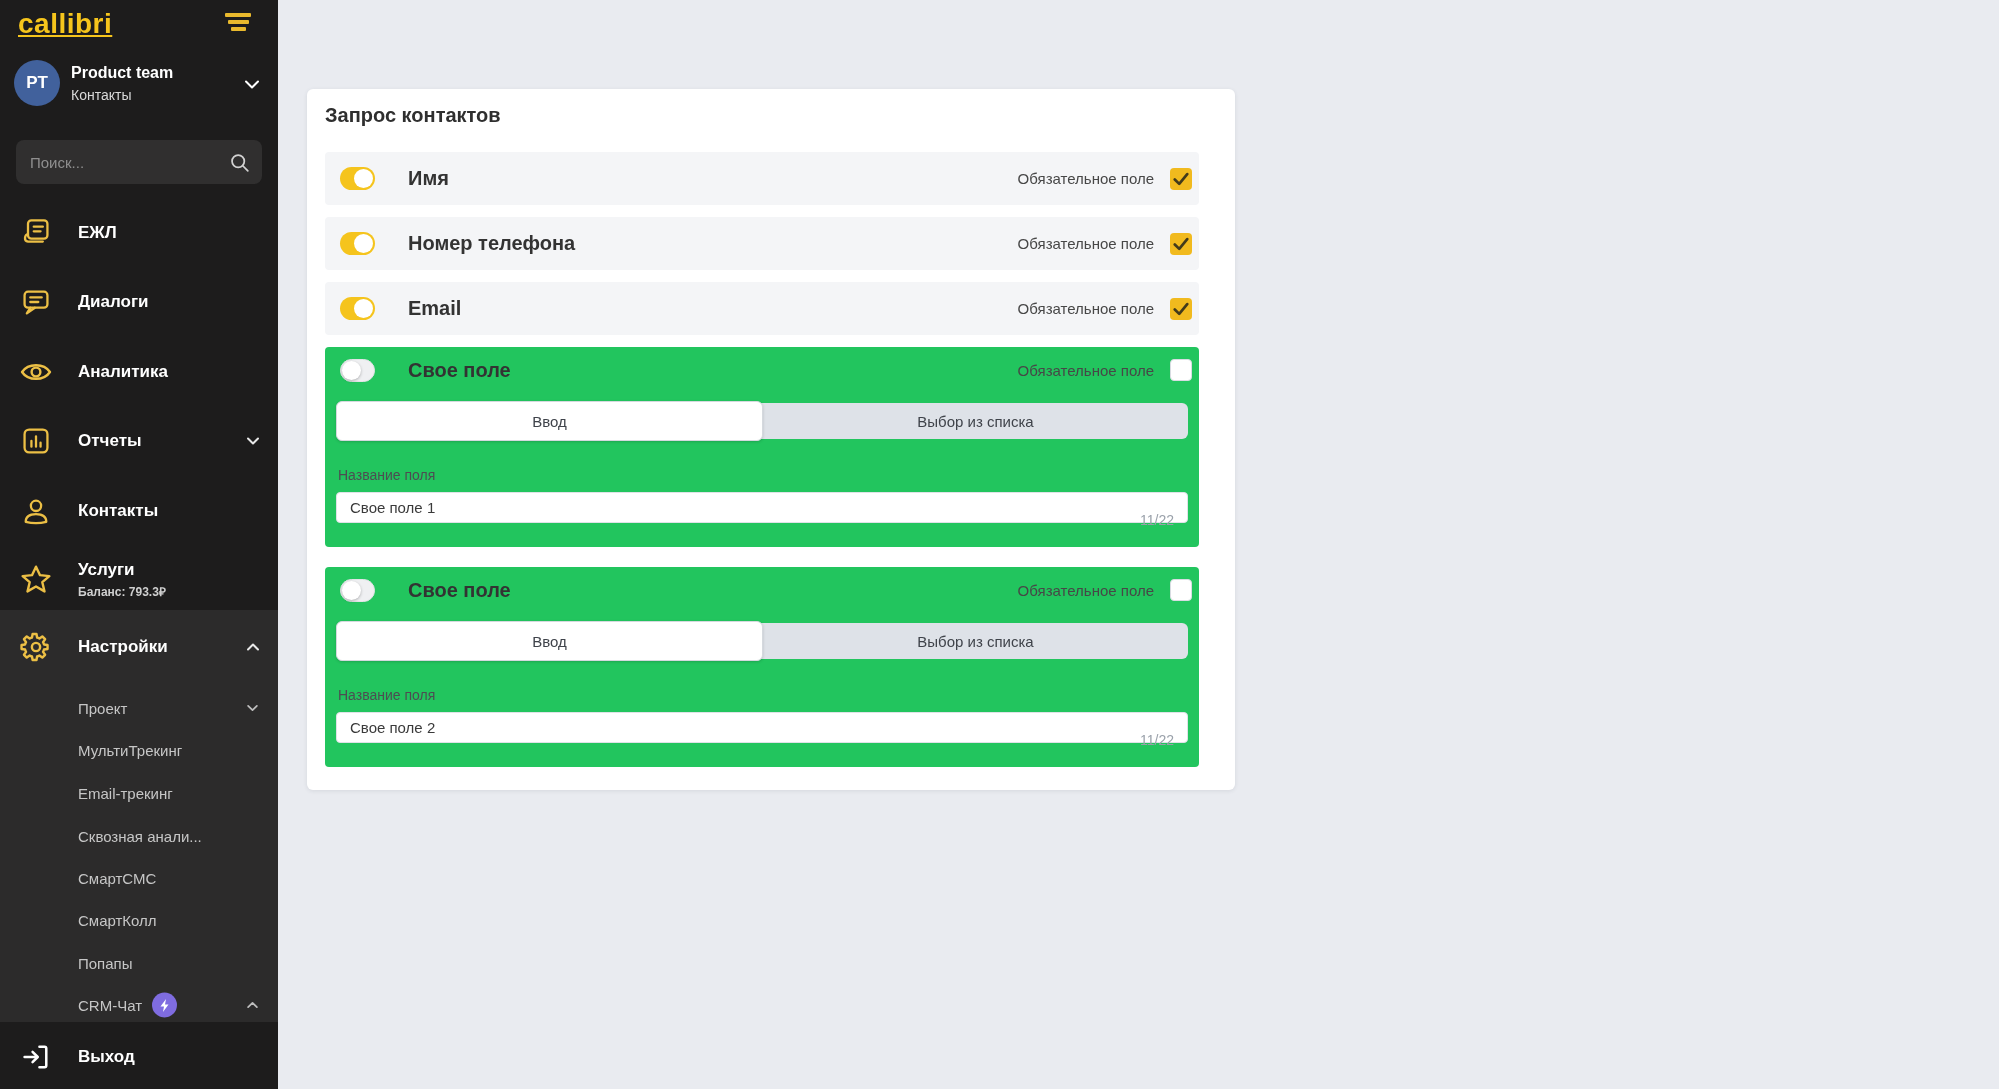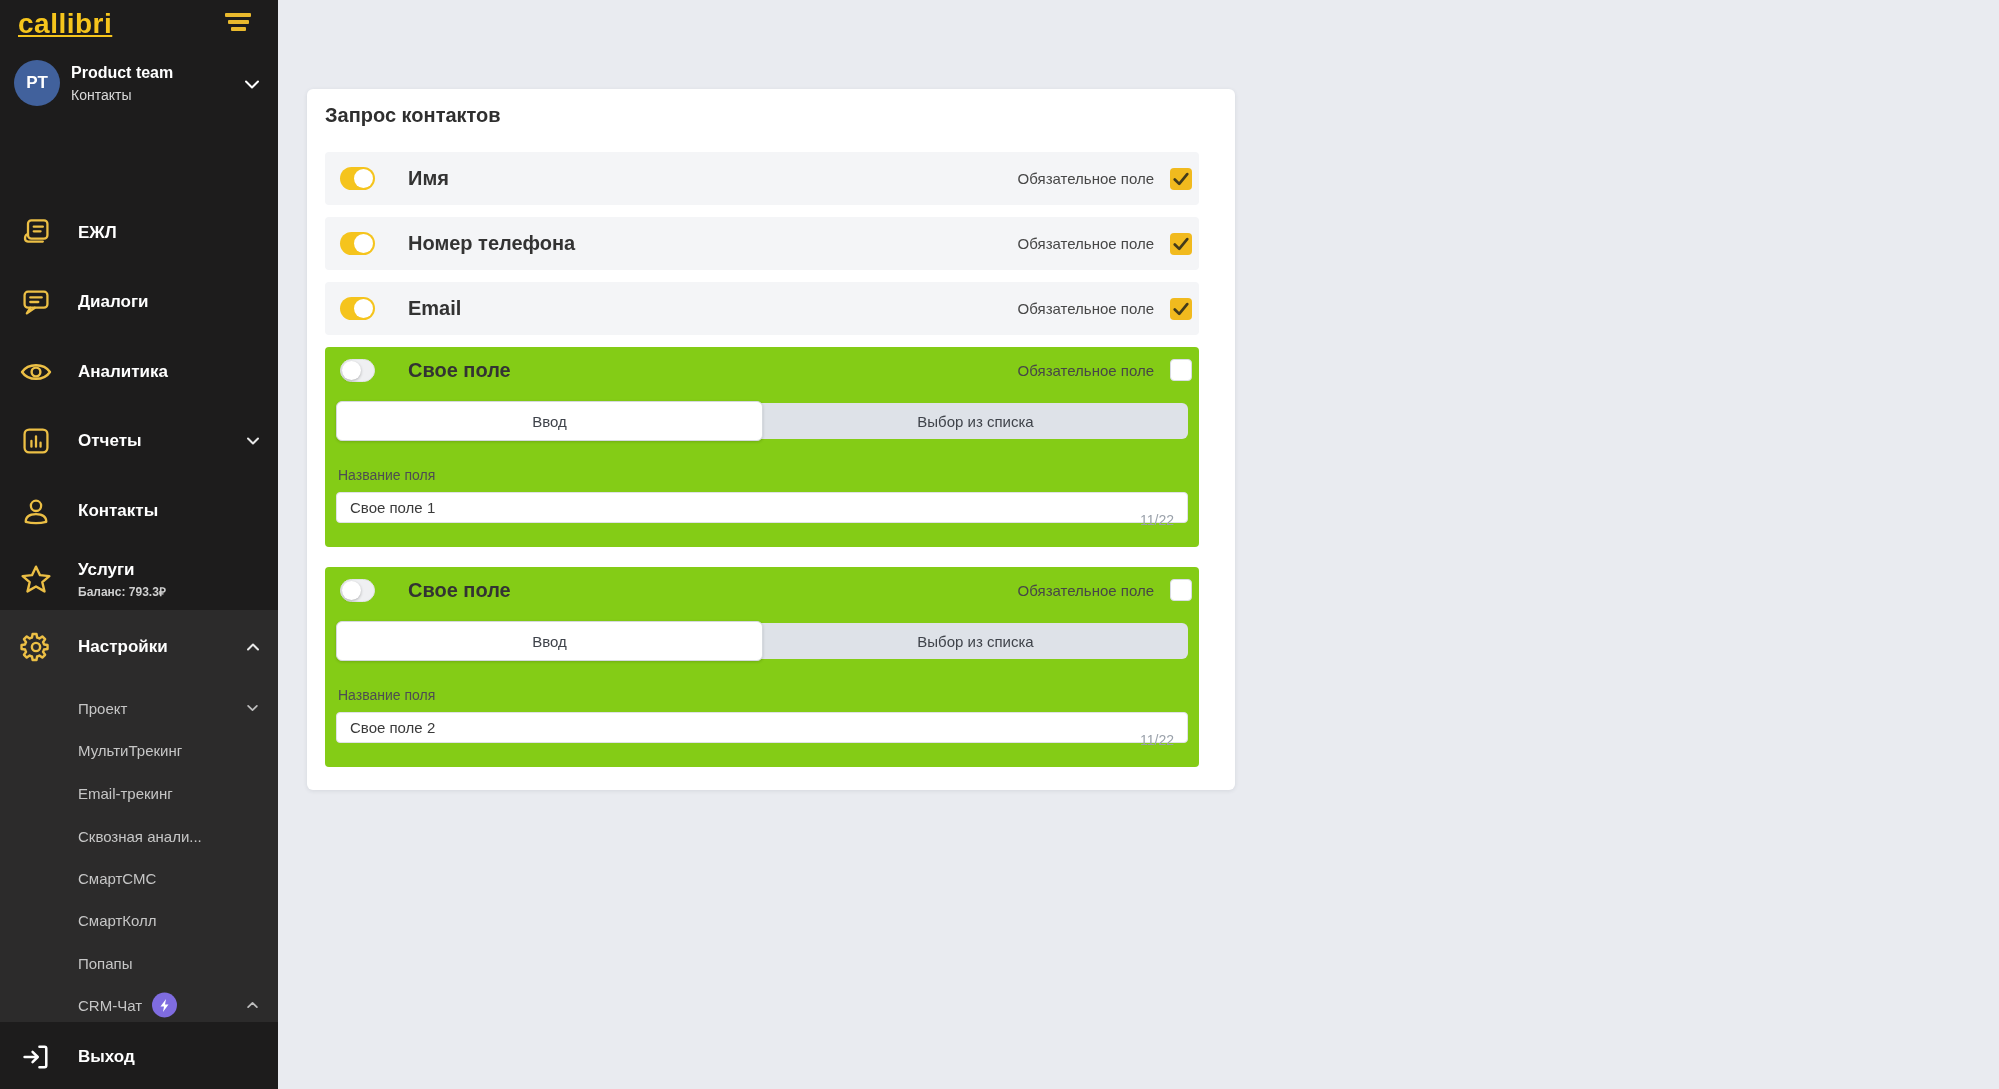--- a/index.html
+++ b/index.html
@@ -77,21 +77,21 @@
   .checkbox.checked { background:#f1ba1e; }
   .checkbox.unchecked { background:#fff; border:1px solid #d8dce2; }
 
   .toggle { position:relative; width:35px; height:23px; border-radius:12px; flex-shrink:0; cursor:pointer; }
   .toggle.on { background:#f5c41d; }
   .toggle.on .knob { position:absolute; right:2px; top:2px; width:19px; height:19px; border-radius:50%; background:#fff; }
   .toggle.off { background:#eff0f2; border:1px solid #e2e4e8; }
   .toggle.off .knob { position:absolute; left:1px; top:1px; width:19px; height:19px; border-radius:50%; background:#fff;
                       box-shadow:0 1px 3px rgba(0,0,0,.28); }
 
-  .custom-group { position:absolute; left:18px; width:874px; height:200px; background:#84cc16; border-radius:4px; }
+  .custom-group { position:absolute; left:18px; width:874px; height:200px; background:#22c55e; border-radius:4px; }
   .group-header { position:absolute; left:0; right:0; top:8px; height:30px; display:flex; align-items:center; padding:0 4px 0 15px; }
   .segmented { position:absolute; left:11px; right:11px; top:56px; height:36px; background:#dee2e8; border-radius:6px;
                display:flex; }
   .seg { flex:1; display:flex; align-items:center; justify-content:center; font-size:15px; color:#3f434a; cursor:pointer; }
   .seg.selected { background:#fff; border:1px solid #d5d9de; border-radius:6px; height:40px; margin-top:-2px;
                   box-shadow:0 1px 3px rgba(0,0,0,.16); font-weight:400; }
   .fname-label { position:absolute; left:13px; top:120px; font-size:14px; color:#4d4d52; }
   .input-wrap { position:absolute; left:11px; right:11px; top:145px; height:31px; background:#fff;
                 border:1px solid #dfe2e7; border-radius:4px; display:flex; align-items:center; padding:0 13px; }
   .input-wrap input { flex:1; border:none; outline:none; font-size:15px; color:#3a3a3a; background:transparent;
@@ -115,20 +115,29 @@
 
     <div class="avatar">PT</div>
     <div class="user-name">Product team</div>
     <div class="user-sub">Контакты</div>
     <span class="user-chevron">
       <svg width="14" height="9" viewBox="0 0 14 9">
           <polyline points="1,1.5 7,7.5 13,1.5" fill="none" stroke="#fff" stroke-width="2" stroke-linecap="round" stroke-linejoin="round"></polyline>
         </svg>
     </span>
 
+    <div class="search-box">
+      <input type="text" placeholder="Поиск..." style="">
+      <span>
+        <svg width="21" height="21" viewBox="0 0 24 24">
+            <circle cx="10.5" cy="10.5" r="7" fill="none" stroke="#d2d2d2" stroke-width="2"></circle>
+            <line x1="16" y1="16" x2="21.5" y2="21.5" stroke="#d2d2d2" stroke-width="2" stroke-linecap="round"></line>
+          </svg>
+      </span>
+    </div>
 
     <div class="nav-item" style="top:198px">
       <span class="nicon">
         <svg width="32" height="32" viewBox="0 0 28 28" fill="none" stroke="#ecbf45" stroke-width="2" stroke-linecap="round" stroke-linejoin="round">
             <rect x="7" y="3" width="17" height="16" rx="3"></rect>
             <line x1="12" y1="8.5" x2="20" y2="8.5"></line>
             <line x1="12" y1="12.5" x2="18" y2="12.5"></line>
             <path d="M7 15 c-3 0.5 -4 6 0 6.5 h13"></path>
           </svg>
       </span>

